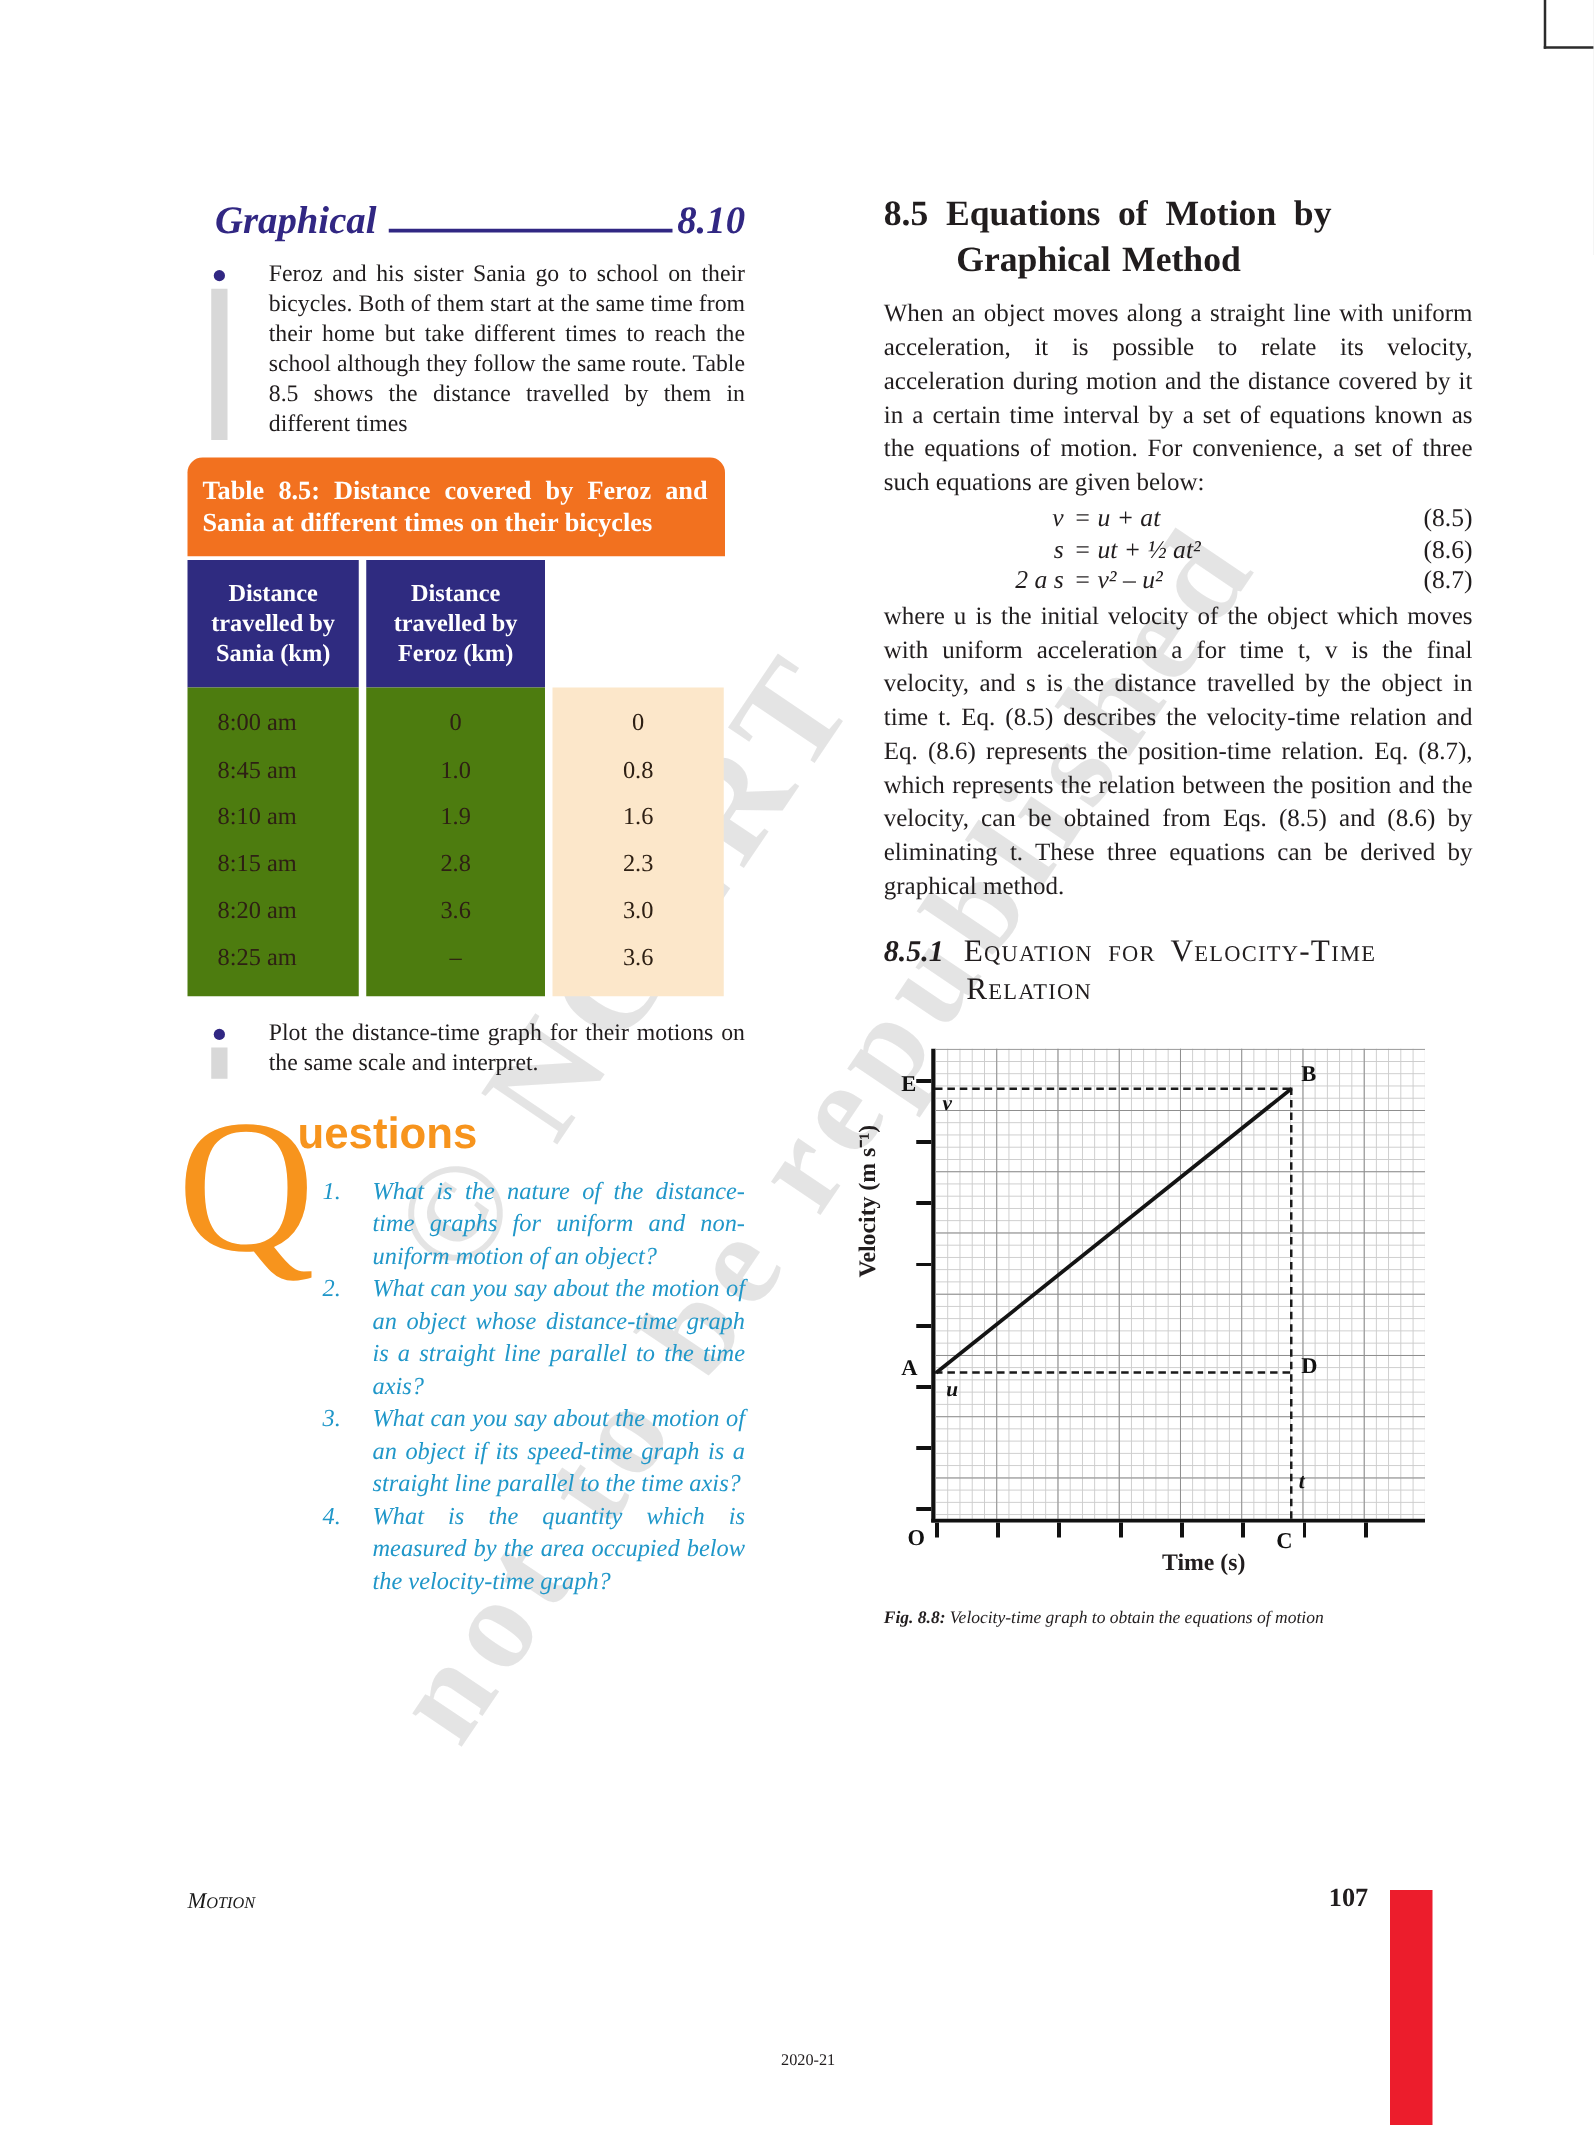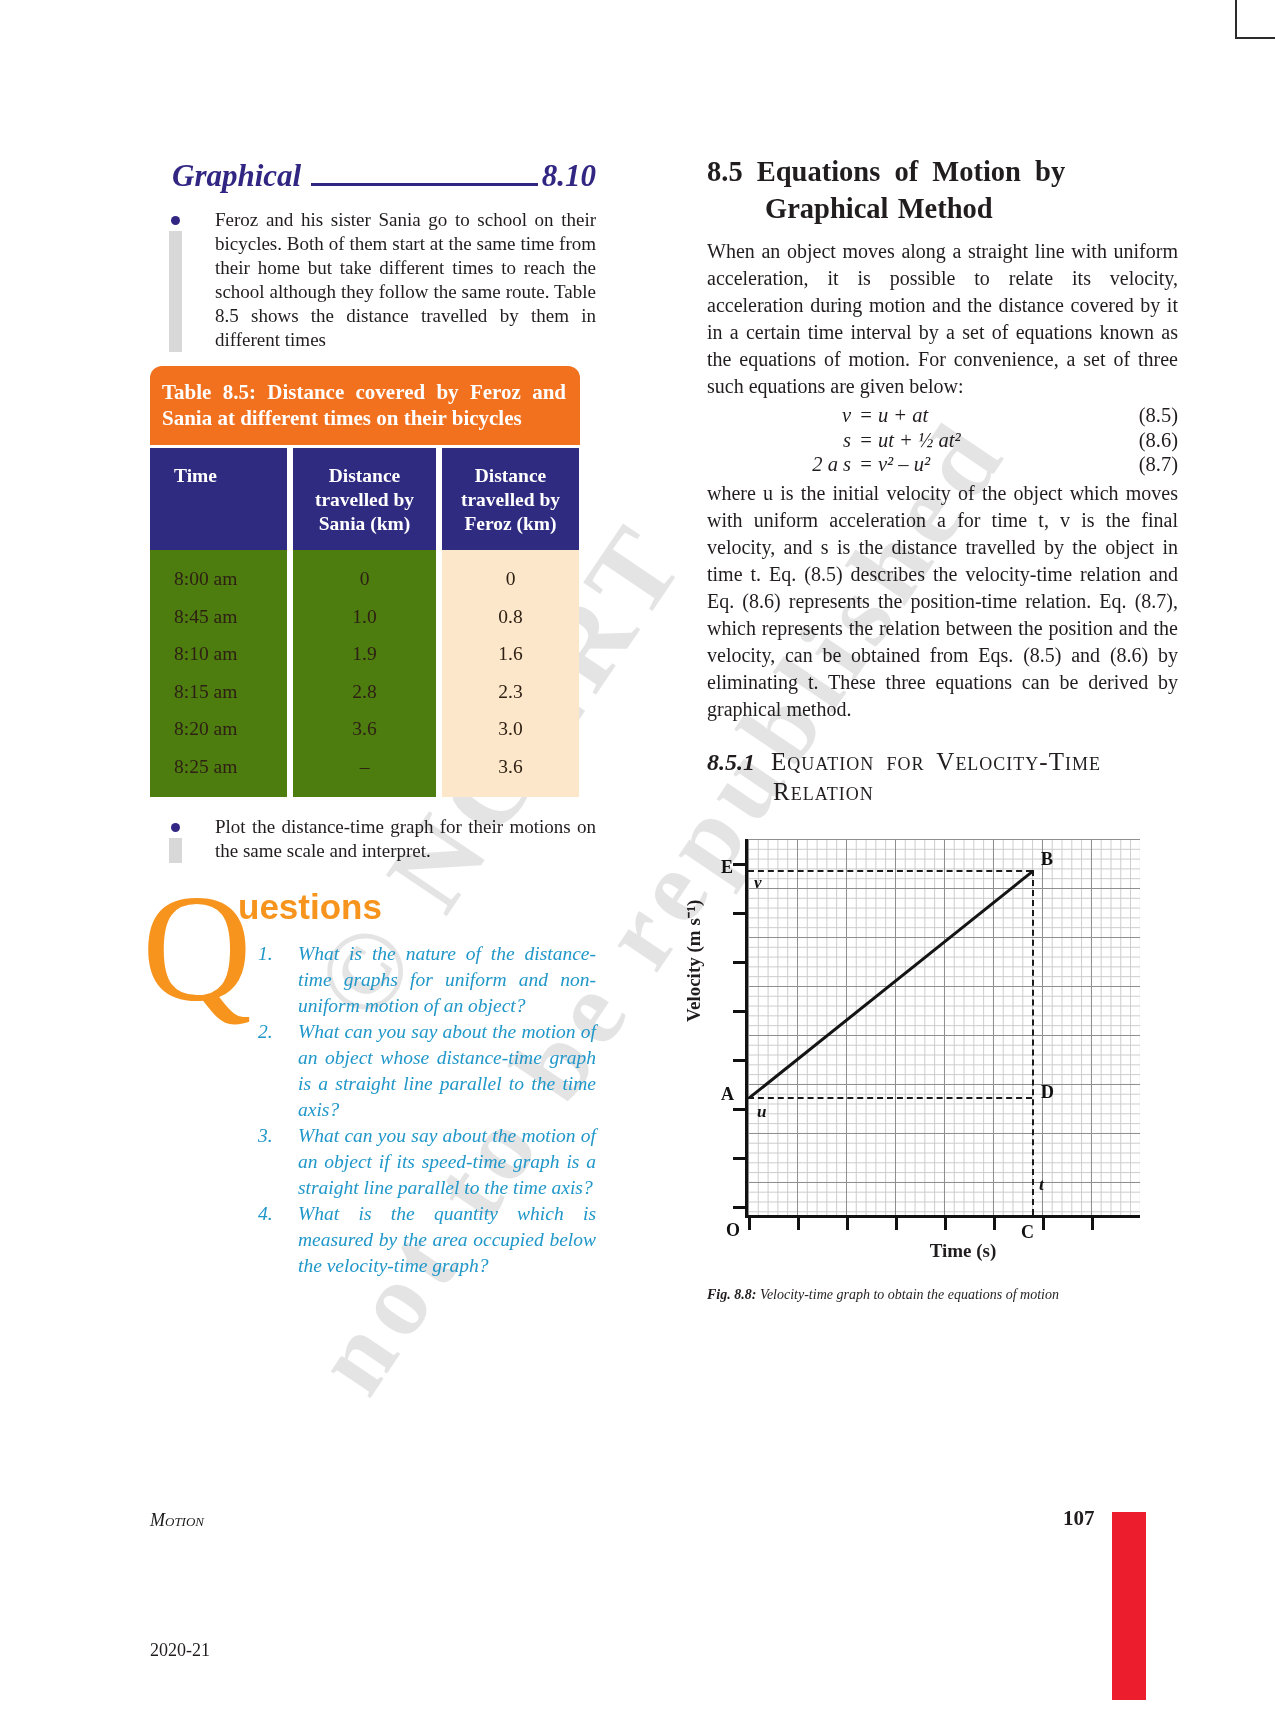--- a/index.html
+++ b/index.html
@@ -104,21 +104,21 @@
   .xlabel{text-align:center;font-weight:bold;font-size:19px;margin:22px 0 0 60px;width:392px;}
   .fig-caption{margin-top:20px;font-style:italic;font-size:14px;line-height:25px;
       padding-left:88px;text-indent:-88px;}
   .fig-caption b{font-style:italic;}
 
   
   .footer-left{position:absolute;left:150px;top:1510px;font-variant:small-caps;font-style:italic;
       font-size:18px;color:#1a1a1a;}
   .footer-page{position:absolute;left:1063px;top:1506px;font-size:21px;font-weight:bold;}
   .red-bar{position:absolute;left:1112px;top:1512px;width:34px;height:188px;background:#ec1d2c;}
-  .footer-year{position:absolute;left:150px;top:1640px;width:993px;text-align:left;font-size:18px;}
+  .footer-year{position:absolute;left:150px;top:1640px;width:993px;text-align:center;font-size:13px;}
 </style>
 </head>
 <body>
 
 <div class="page">
 
   <div class="wm wm1">© NCERT</div>
   <div class="wm wm2">not to be republished</div>
 
   <div class="corner-mark"></div>
@@ -137,21 +137,20 @@
         <div class="bullet-gutter">
           <div class="bullet-dot"></div>
           <div class="bullet-bar"></div>
         </div>
         <div class="bullet-text">Feroz and his sister Sania go to school on their bicycles. Both of them start at the same time from their home but take different times to reach the school although they follow the same route. Table 8.5 shows the distance travelled by them in different times</div>
       </div>
 
       <div class="tbl">
         <div class="tbl-title">Table 8.5: Distance covered by Feroz and Sania at different times on their bicycles</div>
         <div class="tbl-grid">
-          <div class="tbl-h first">Time</div>
           <div class="tbl-h">Distance travelled by Sania (km)</div>
           <div class="tbl-h">Distance travelled by Feroz (km)</div>
         </div>
         <div class="tbl-grid">
           <div class="tbl-body-col col-a">
             <div class="tbl-cell first">8:00 am</div>
             <div class="tbl-cell first">8:45 am</div>
             <div class="tbl-cell first">8:10 am</div>
             <div class="tbl-cell first">8:15 am</div>
             <div class="tbl-cell first">8:20 am</div>

